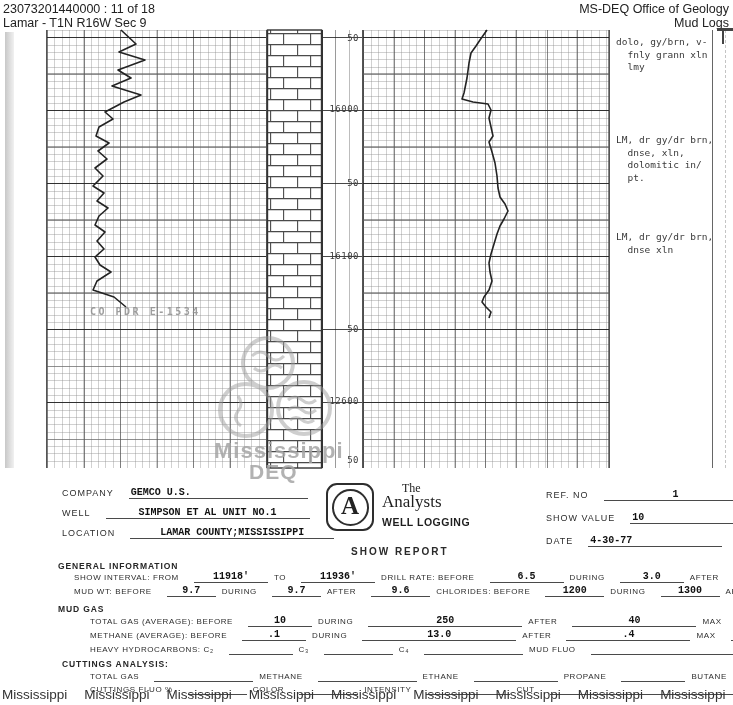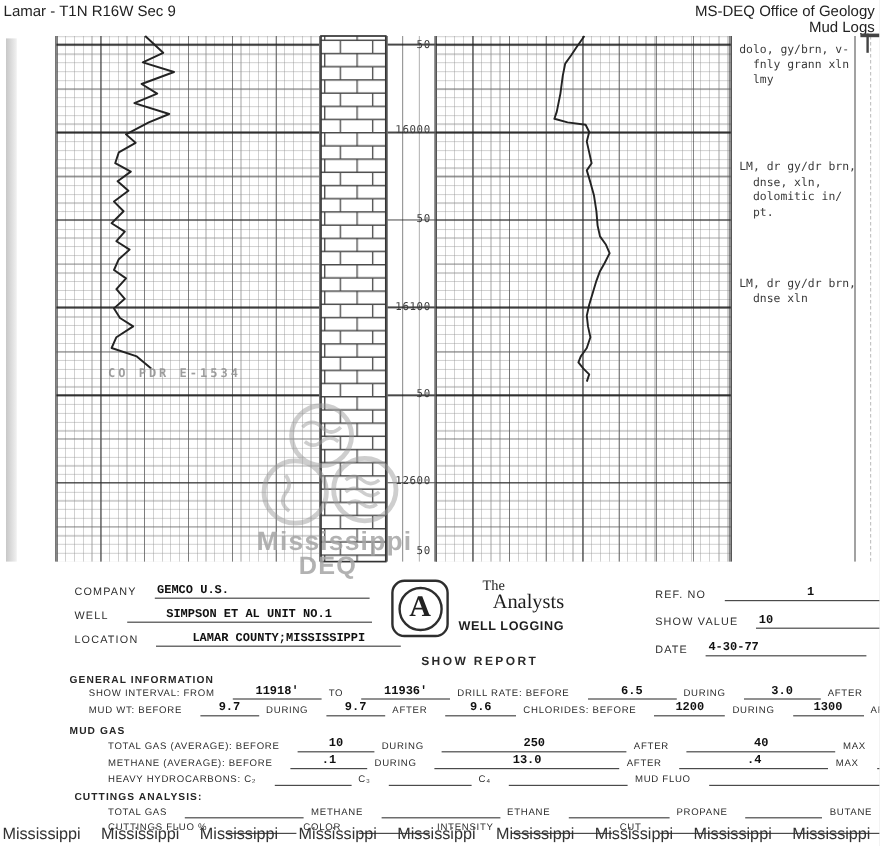--- a/index.html
+++ b/index.html
@@ -63,34 +63,35 @@
   .w45{width:45px}.w55{width:55px}.w60{width:60px}.w65{width:65px}.w70{width:70px}.w80{width:80px}.w90{width:90px}.w95{width:95px}.w100{width:100px}.w120{width:120px}.w130{width:130px}.w140{width:140px}.w150{width:150px}
   .w175{width:175px}.w200{width:200px}.w210{width:210px}.w230{width:230px}
   
   .logo-square{position:absolute;left:326px;top:483px;width:44px;height:44px;border:2.5px solid #2e2e2e;
     border-radius:11px;display:flex;align-items:center;justify-content:center;z-index:4;}
   .logo-circle{width:33px;height:33px;border:2.5px solid #2e2e2e;border-radius:50%;
     display:flex;align-items:center;justify-content:center;}
   .logo-circle span{font:bold 25px "Liberation Serif",serif;color:#222;margin-top:-2px;}
   .logo-text{position:absolute;left:382px;top:481px;z-index:4;color:#1e1e1e;}
   .logo-the{font:12px "Liberation Serif",serif;margin-left:20px;margin-bottom:-4px;}
-  .logo-analysts{font:17px "Liberation Serif",serif;text-align:right;}
+  .logo-analysts{font:17px "Liberation Serif",serif;}
   .logo-wl{font:bold 10.5px "Liberation Sans",sans-serif;letter-spacing:.5px;margin-top:4px;}
   .show-report{position:absolute;left:351px;top:546px;font-size:10px;font-weight:bold;
     letter-spacing:2px;color:#2a2a2a;z-index:4;}
   .miss-row{position:absolute;left:2px;top:687px;width:731px;display:flex;gap:17px;
     overflow:hidden;font-size:13.5px;font-weight:500;color:#333;z-index:6;}
   .miss-row span{flex:0 0 auto;}
 </style>
 </head>
 <body>
 
 <div class="page">
 
   <div class="hdr left">
+    <div>23073201440000 : 11 of 18</div>
     <div>Lamar - T1N R16W Sec 9</div>
   </div>
   <div class="hdr right">
     <div>MS-DEQ Office of Geology</div>
     <div>Mud Logs</div>
   </div>
 
   <div class="edge-shadow"></div>
   <div class="track track-left"></div>
   <div class="depth-strip"></div>

